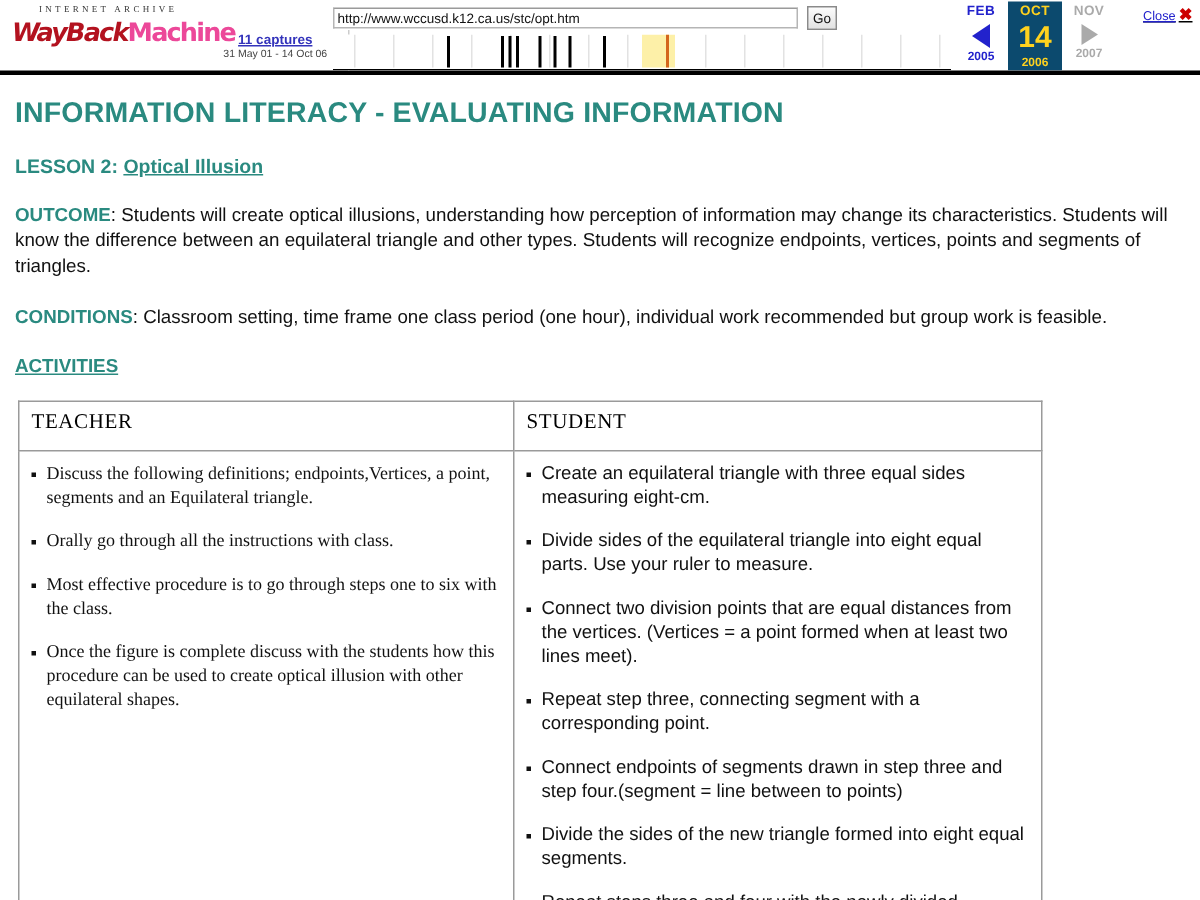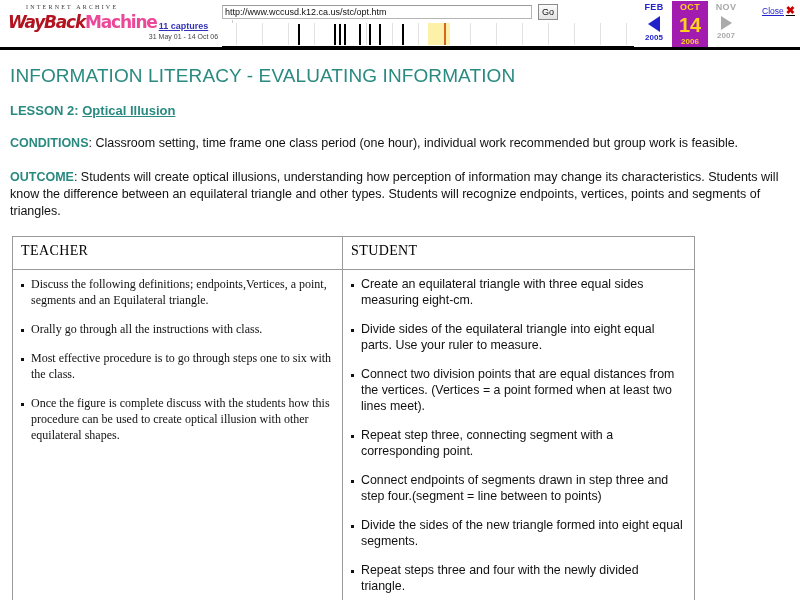--- a/index.html
+++ b/index.html
@@ -183,21 +183,21 @@
     height: 46px;
   }
   .wb-dn-col {
     position: absolute;
     top: 0;
     width: 36px;
     height: 46px;
     text-align: center;
   }
   .wb-dn-col.prev { left: 0; }
-  .wb-dn-col.cur  { left: 36px; background: #a21caf; }
+  .wb-dn-col.cur  { left: 36px; background: #0c4a6e; }
   .wb-dn-col.next { left: 72px; }
   .wb-dn-month {
     font-size: 9px;
     font-weight: bold;
     line-height: 13px;
     display: block;
     letter-spacing: .3px;
   }
   .wb-dn-year {
     font-size: 8px;
@@ -269,21 +269,21 @@
   
   .page {
     padding: 0 8px;
     box-sizing: border-box;
     width: 800px;
   }
   h1.doc-title {
     color: #2a8a80;
     font-family: "Liberation Sans", sans-serif;
     font-size: 19px;
-    font-weight: normal;
+    font-weight: bold;
     letter-spacing: .1px;
     margin: 15px 0 0 2px;
   }
   .lesson-line {
     margin: 16px 0 0 2px;
     font-size: 13px;
     font-weight: bold;
     color: #2a8a80;
   }
   .lesson-link {
@@ -455,27 +455,30 @@
 <div class="page">
 
   <h1 class="doc-title">INFORMATION LITERACY - EVALUATING INFORMATION</h1>
 
   <div class="lesson-line">
     <span>LESSON 2:</span>
     <span class="lesson-link">Optical Illusion</span>
   </div>
 
   <p class="field-para">
+    <span class="field-label">OUTCOME</span><span>: Students will create optical illusions, understanding how perception of information may change its characteristics. Students will know the difference between an equilateral triangle and other types. Students will recognize endpoints, vertices, points and segments of triangles.</span>
+  </p>
+
+  <p class="field-para">
     <span class="field-label">CONDITIONS</span><span>: Classroom setting, time frame one class period (one hour), individual work recommended but group work is feasible.</span>
   </p>
 
-  <p class="field-para">
-    <span class="field-label">OUTCOME</span><span>: Students will create optical illusions, understanding how perception of information may change its characteristics. Students will know the difference between an equilateral triangle and other types. Students will recognize endpoints, vertices, points and segments of triangles.</span>
-  </p>
-
+  <div class="activities-line">
+    <span class="activities-link">ACTIVITIES</span>
+  </div>
 
   <table class="lesson-table">
     <colgroup>
       <col class="c-teacher">
       <col class="c-student">
     </colgroup>
     <thead>
       <tr>
         <th>TEACHER</th>
         <th>STUDENT</th>

